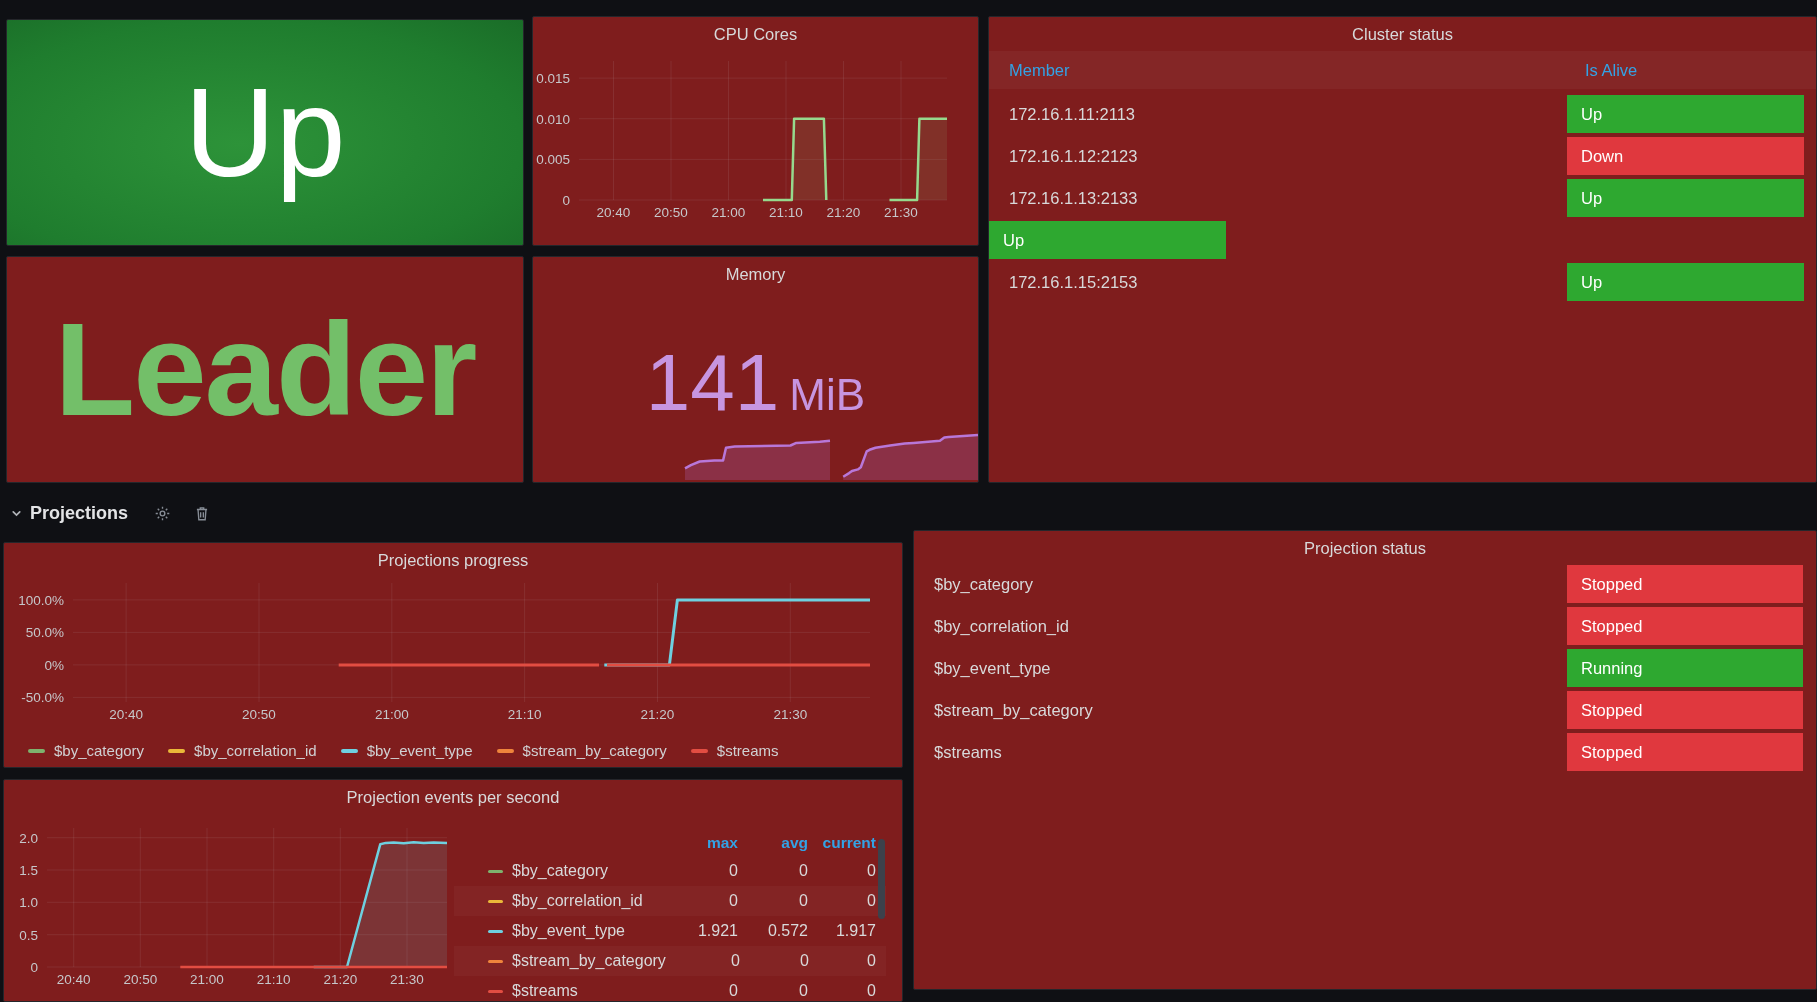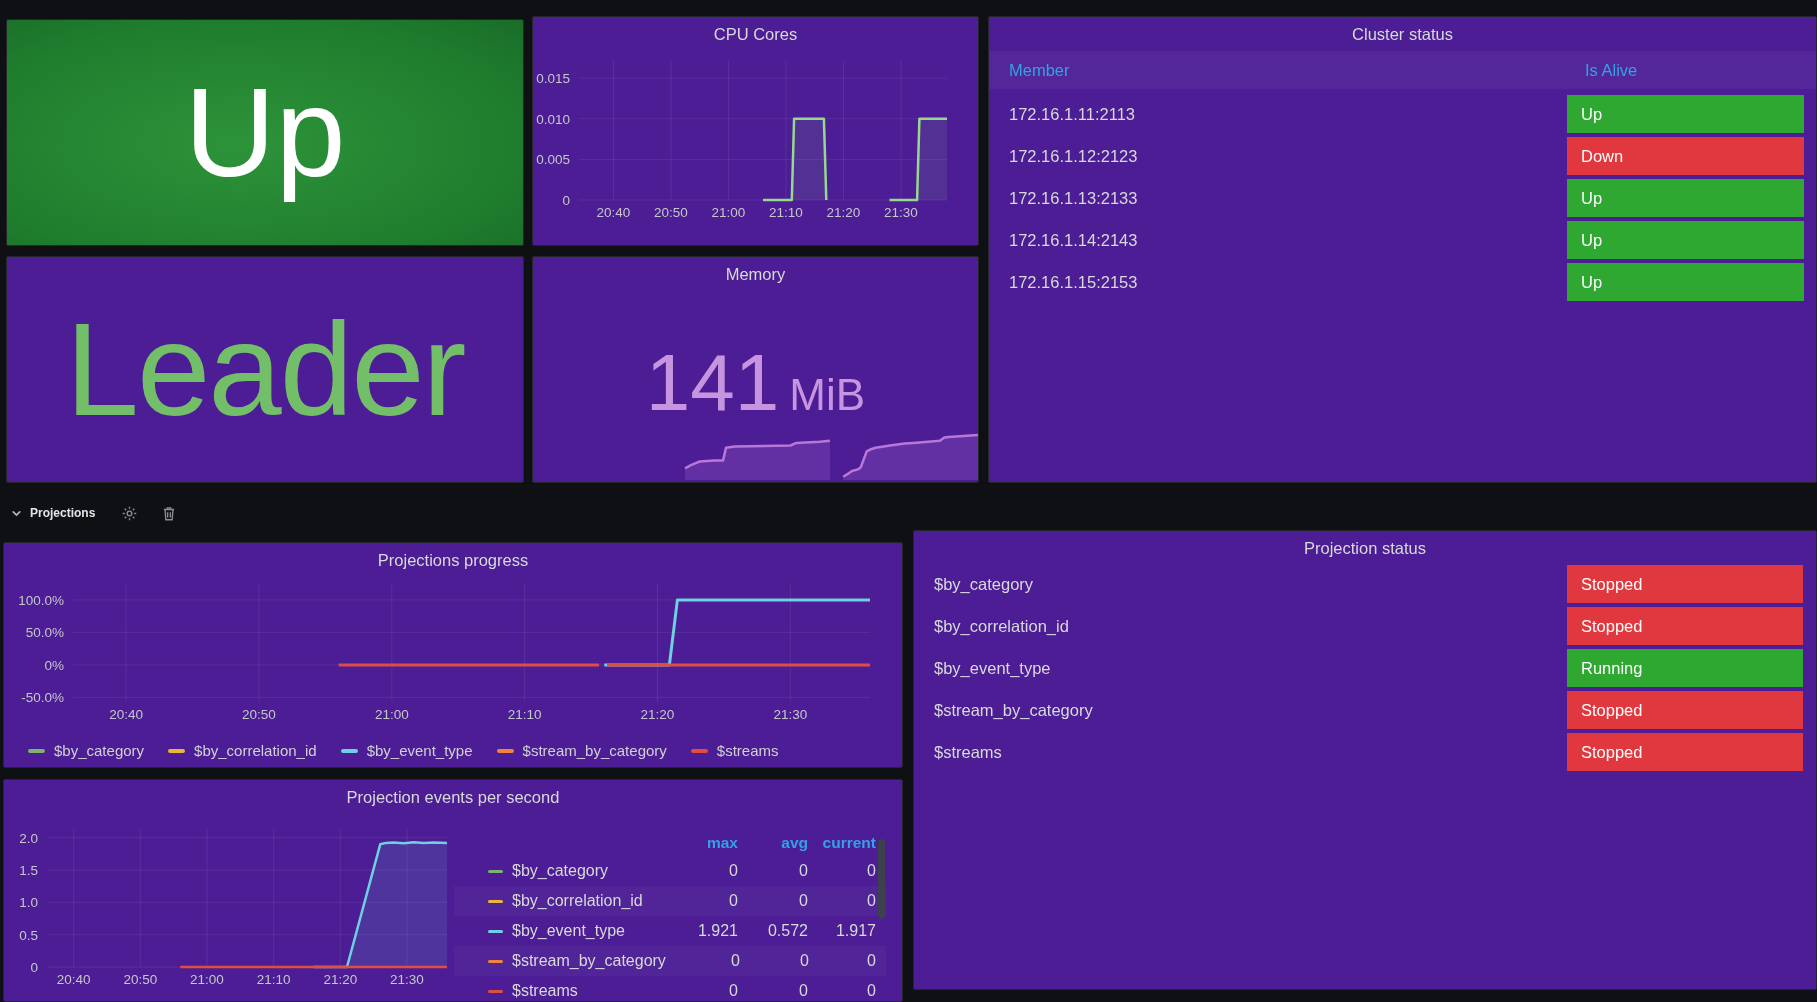--- a/index.html
+++ b/index.html
@@ -3,36 +3,36 @@
 <meta charset="utf-8">
 <style>
   html,body{margin:0;padding:0;}
   body{
     width:1817px;height:1002px;position:relative;overflow:hidden;
     background:#0f1014;
     font-family:"Liberation Sans",sans-serif;
     color:#d8d9da;
   }
   .panel{
-    position:absolute;background:#4c1d95;border:1px solid #25262b;
+    position:absolute;background:#7f1d1d;border:1px solid #25262b;
     border-radius:2px;box-sizing:border-box;overflow:hidden;
   }
   .ptitle{
     height:34px;line-height:34px;text-align:center;
     font-size:16.5px;font-weight:500;color:#d8d9da;
     white-space:nowrap;
   }
   
   #panel-up{left:6px;top:19px;width:518px;height:227px;
     background:radial-gradient(ellipse at 45% 55%, #2d9339 0%, #1f7d2e 70%, #1a6d28 100%);
     display:flex;align-items:center;justify-content:center;}
   #panel-up .bigstat{font-size:126px;font-weight:500;color:#ffffff;line-height:1;}
   #panel-leader{left:6px;top:256px;width:518px;height:227px;
     display:flex;align-items:center;justify-content:center;}
-  #panel-leader .bigstat{font-size:132px;font-weight:400;color:#73bf69;line-height:1;letter-spacing:-2px;}
+  #panel-leader .bigstat{font-size:132px;font-weight:700;color:#73bf69;line-height:1;letter-spacing:-2px;}
   #panel-cpu{left:532px;top:16px;width:447px;height:230px;}
   #panel-memory{left:532px;top:256px;width:447px;height:227px;}
   .memvalue{position:absolute;left:0;right:0;top:80px;text-align:center;color:#c795e0;z-index:2;}
   .memvalue .num{font-size:80px;font-weight:500;}
   .memvalue .unit{font-size:44px;font-weight:500;margin-left:10px;}
   .sparkwrap{position:absolute;left:0;bottom:0;width:447px;height:58px;}
   
   .chartwrap{position:absolute;left:0;}
   svg text{fill:#c6c7ca;font-size:13.5px;font-family:"Liberation Sans",sans-serif;}
   
@@ -44,21 +44,21 @@
   .trow{display:flex;align-items:center;height:38px;margin-bottom:4px;font-size:16.5px;}
   .td-left{flex:1;padding-left:20px;color:#d8d9da;}
   #panel-cluster .th-right{width:237px;padding-left:18px;margin-right:12px;box-sizing:border-box;}
   #panel-cluster .td-badge{width:237px;margin-right:12px;}
   #panel-status .th-right{width:272px;padding-left:16px;margin-right:13px;box-sizing:border-box;}
   #panel-status .td-badge{width:236px;margin-right:13px;}
   .td-badge{height:38px;line-height:38px;padding-left:14px;box-sizing:border-box;
     color:#ffffff;font-size:16.5px;}
   
   #row-projections{position:absolute;left:10px;top:498px;height:30px;display:flex;align-items:center;}
-  #row-projections .rowlabel{font-size:12px;font-weight:700;color:#e3e4e6;margin-left:7px;}
+  #row-projections .rowlabel{font-size:18px;font-weight:700;color:#e3e4e6;margin-left:7px;}
   #row-projections svg{display:block;}
   .rowicon{margin-left:26px;cursor:pointer;}
   
   #panel-progress{left:3px;top:542px;width:900px;height:226px;}
   #panel-events{left:3px;top:779px;width:900px;height:223px;}
   .legendrow{position:absolute;left:24px;bottom:8px;display:flex;align-items:center;font-size:15px;color:#d0d1d3;}
   .legenditem{display:flex;align-items:center;margin-right:24px;cursor:pointer;}
   .dash{display:inline-block;width:17px;height:4px;border-radius:2px;margin-right:9px;}
   
   .ltable{position:absolute;left:450px;top:50px;width:432px;font-size:15.5px;}
@@ -138,21 +138,20 @@
   </div>
   <div class="trow">
     <div class="td-left">172.16.1.12:2123</div>
     <div class="td-badge" style="background: rgb(224, 56, 62);">Down</div>
   </div>
   <div class="trow">
     <div class="td-left">172.16.1.13:2133</div>
     <div class="td-badge" style="background: rgb(46, 168, 48);">Up</div>
   </div>
   <div class="trow">
-    <div class="td-left">172.16.1.14:2143</div>
     <div class="td-badge" style="background: rgb(46, 168, 48);">Up</div>
   </div>
   <div class="trow">
     <div class="td-left">172.16.1.15:2153</div>
     <div class="td-badge" style="background: rgb(46, 168, 48);">Up</div>
   </div>
 </div>
 
 <div id="row-projections">
   <span>

